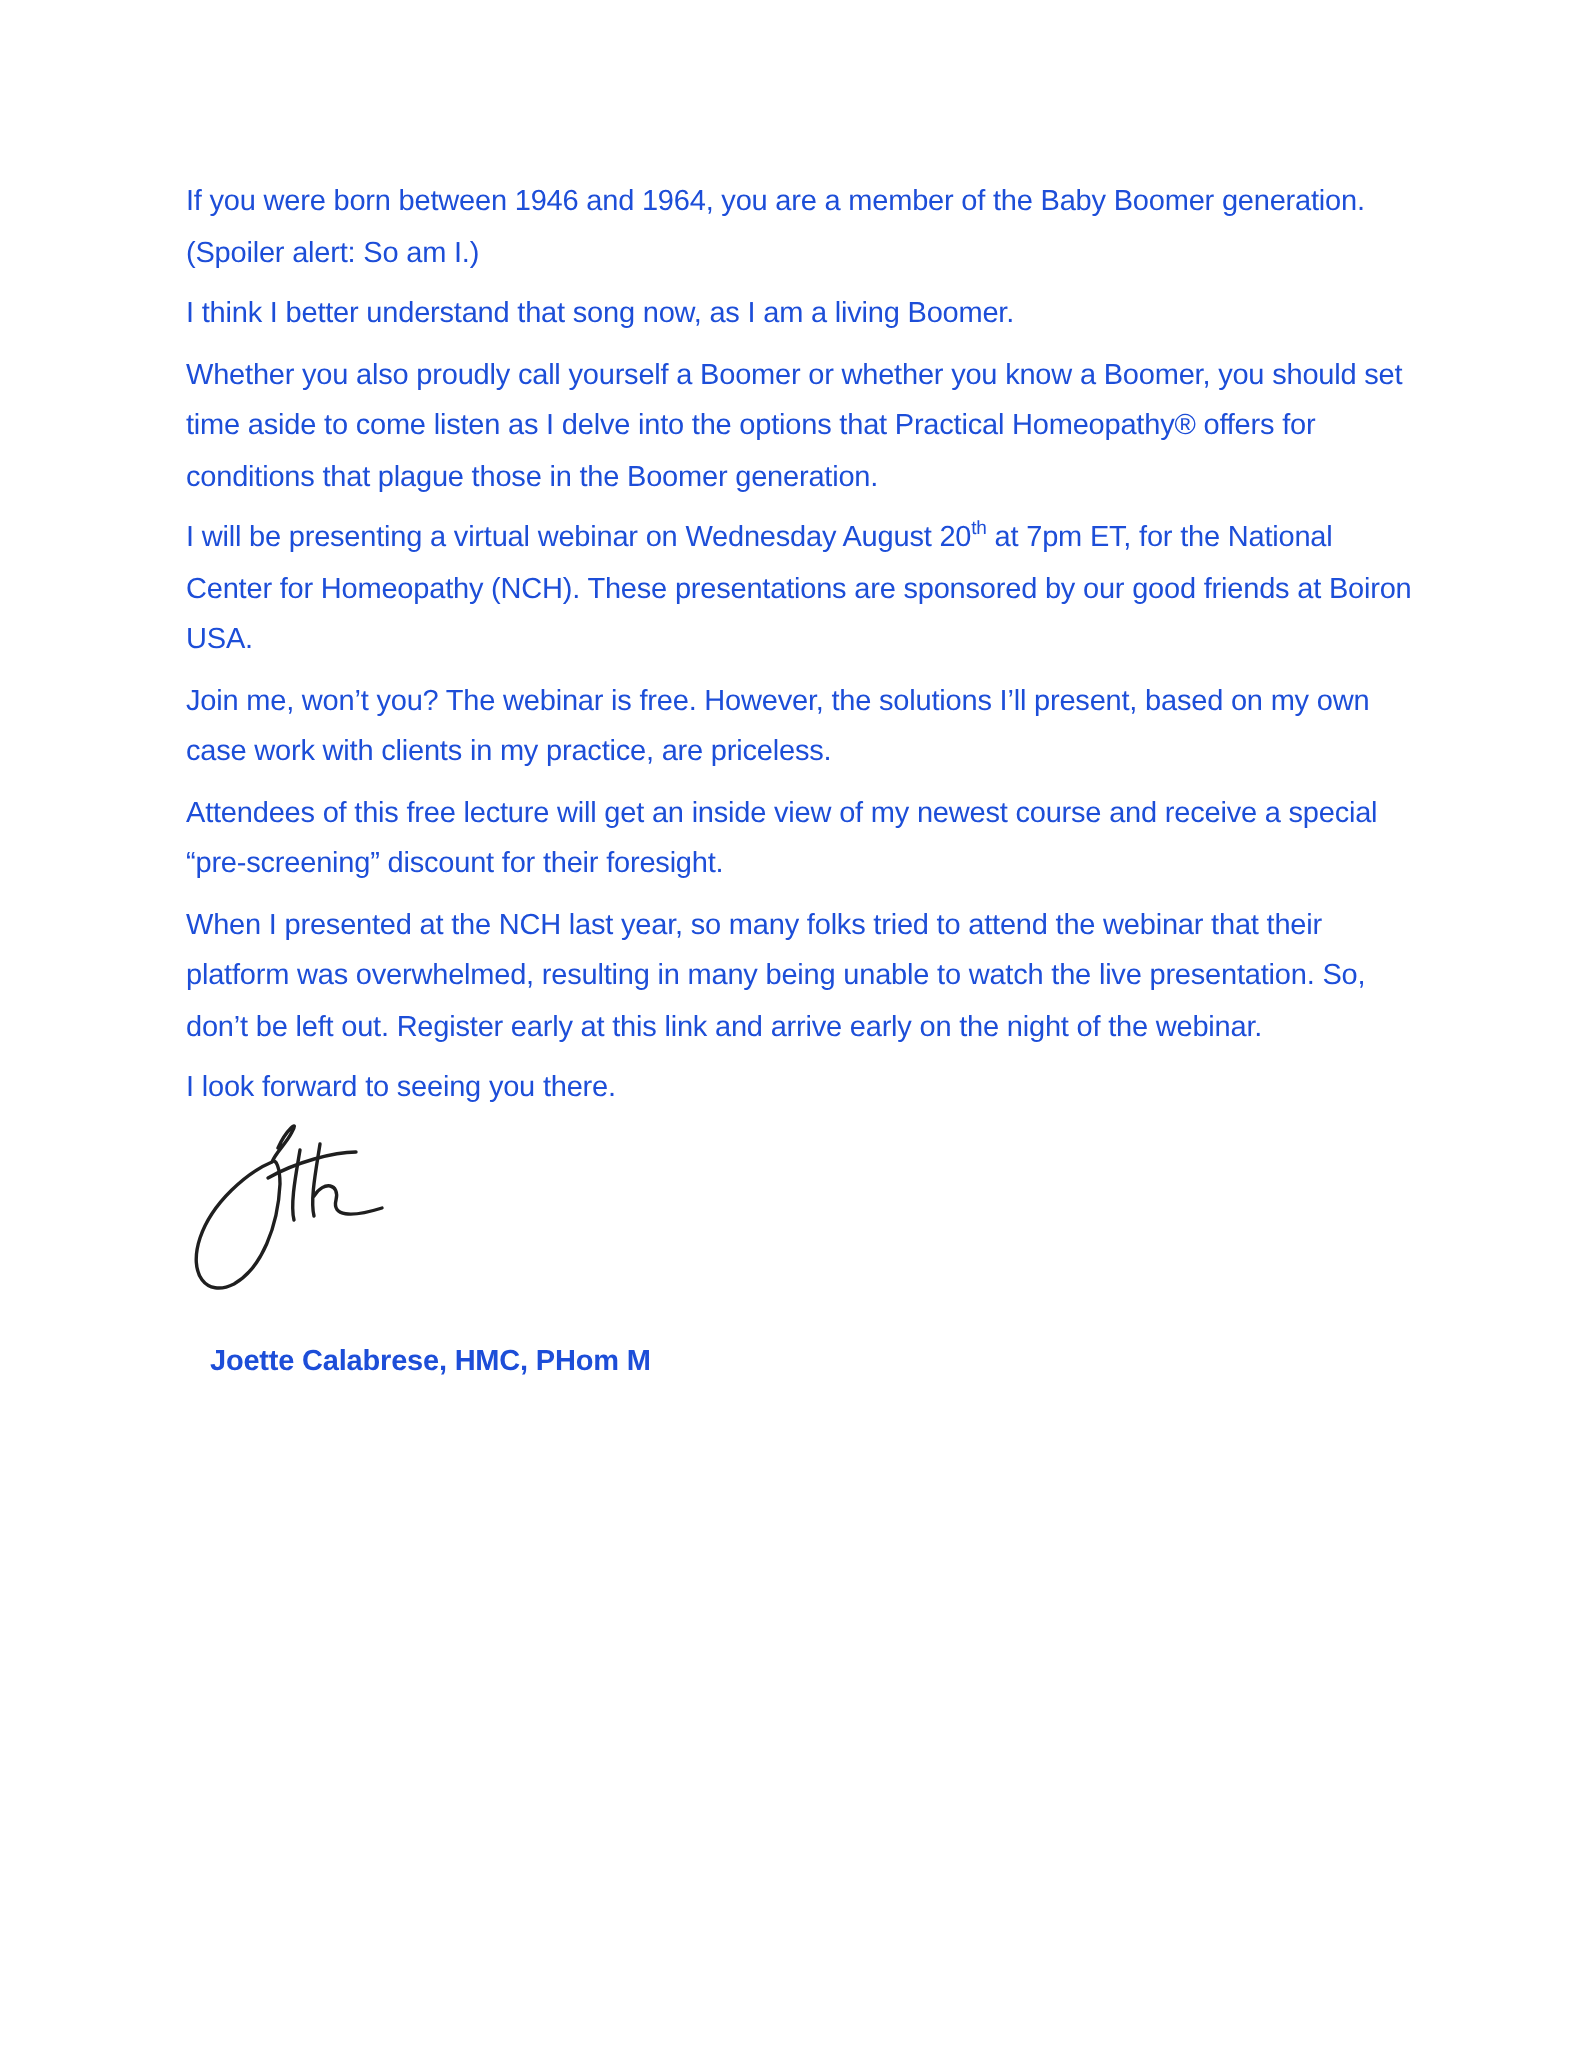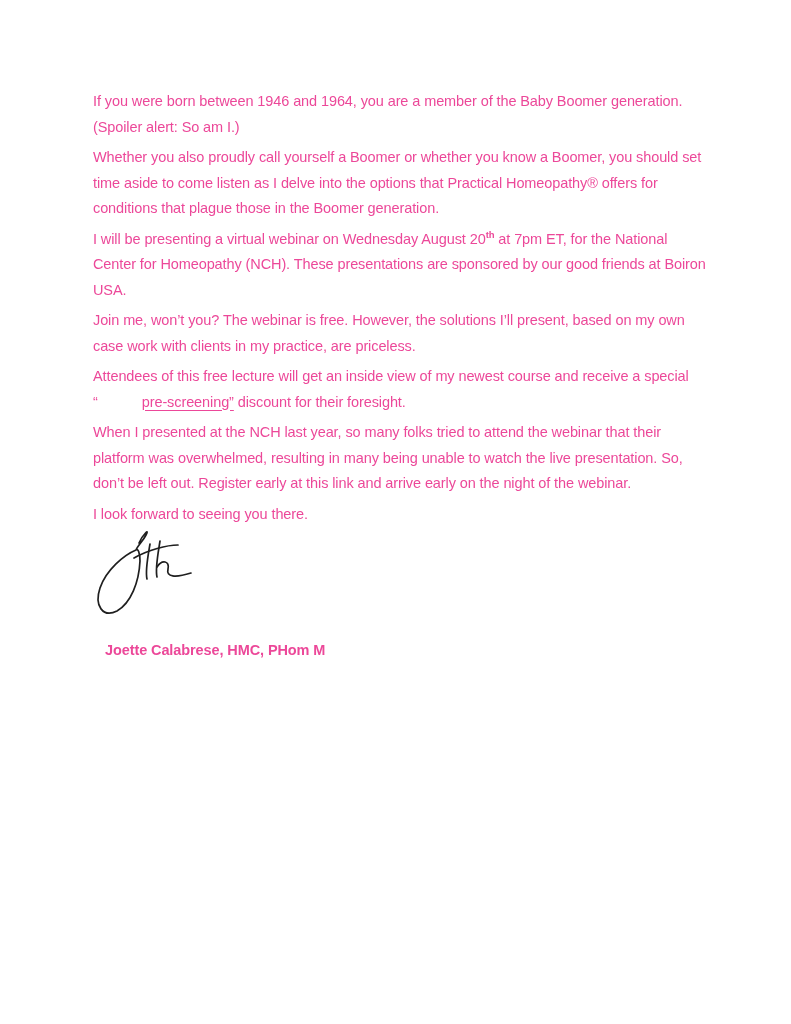--- a/index.html
+++ b/index.html
@@ -9,39 +9,39 @@
     height: 1024px;
     background: #ffffff;
     overflow: hidden;
     font-family: "Liberation Sans", sans-serif;
   }
   .content {
     position: absolute;
     left: 93px;
     top: 89px;
     width: 682px;
-    color: #ec4899;
+    color: #1d4ed8;
     font-size: 14.5px;
     line-height: 25.5px;
     letter-spacing: -0.1px;
   }
   p.para {
     margin: 0 0 5px 0;
     white-space: pre-line;
   }
   .quote-line { padding-left: 47px; }
   .b { font-weight: 400; }
   sup.ord {
-    font-weight: 700;
+    font-weight: 400;
     font-size: 9.5px;
     vertical-align: super;
     line-height: 0;
     text-align: right;
   }
-  .u { text-decoration: underline; text-underline-offset: 2.5px; margin-left: 44px; }
+  .u { text-underline-offset: 2.5px; }
   .signature-wrap {
     position: relative;
     height: 92px;
     margin: 4px 0 14px 2px;
   }
   .signature-wrap svg {
     position: absolute;
     left: -4px;
     top: -7px;
   }
@@ -51,20 +51,21 @@
 </head>
 <body>
 
 <div class="page">
   <div class="content">
 
     <p class="para">If you were born between 1946 and 1964, you are a member of the Baby Boomer generation.
 (Spoiler alert: So am I.)</p>
 
 
+    <p class="para">I think I better understand that song now, as I am a living Boomer.</p>
 
     <p class="para">Whether you also proudly call yourself a Boomer or whether you know a Boomer, you should set
 time aside to come listen as I delve into the options that Practical Homeopathy® offers for
 conditions that plague those in the Boomer generation.</p>
 
     <p class="para"><span>I will be presenting a virtual webinar on </span><span class="b">Wednesday August 20</span><sup class="ord">th</sup><span class="b"> at 7pm ET, for the National
 Center for Homeopathy (NCH).</span><span> These presentations are sponsored by our good friends at Boiron
 USA.</span></p>
 
     <p class="para">Join me, won’t you? The webinar is free. However, the solutions I’ll present, based on my own

